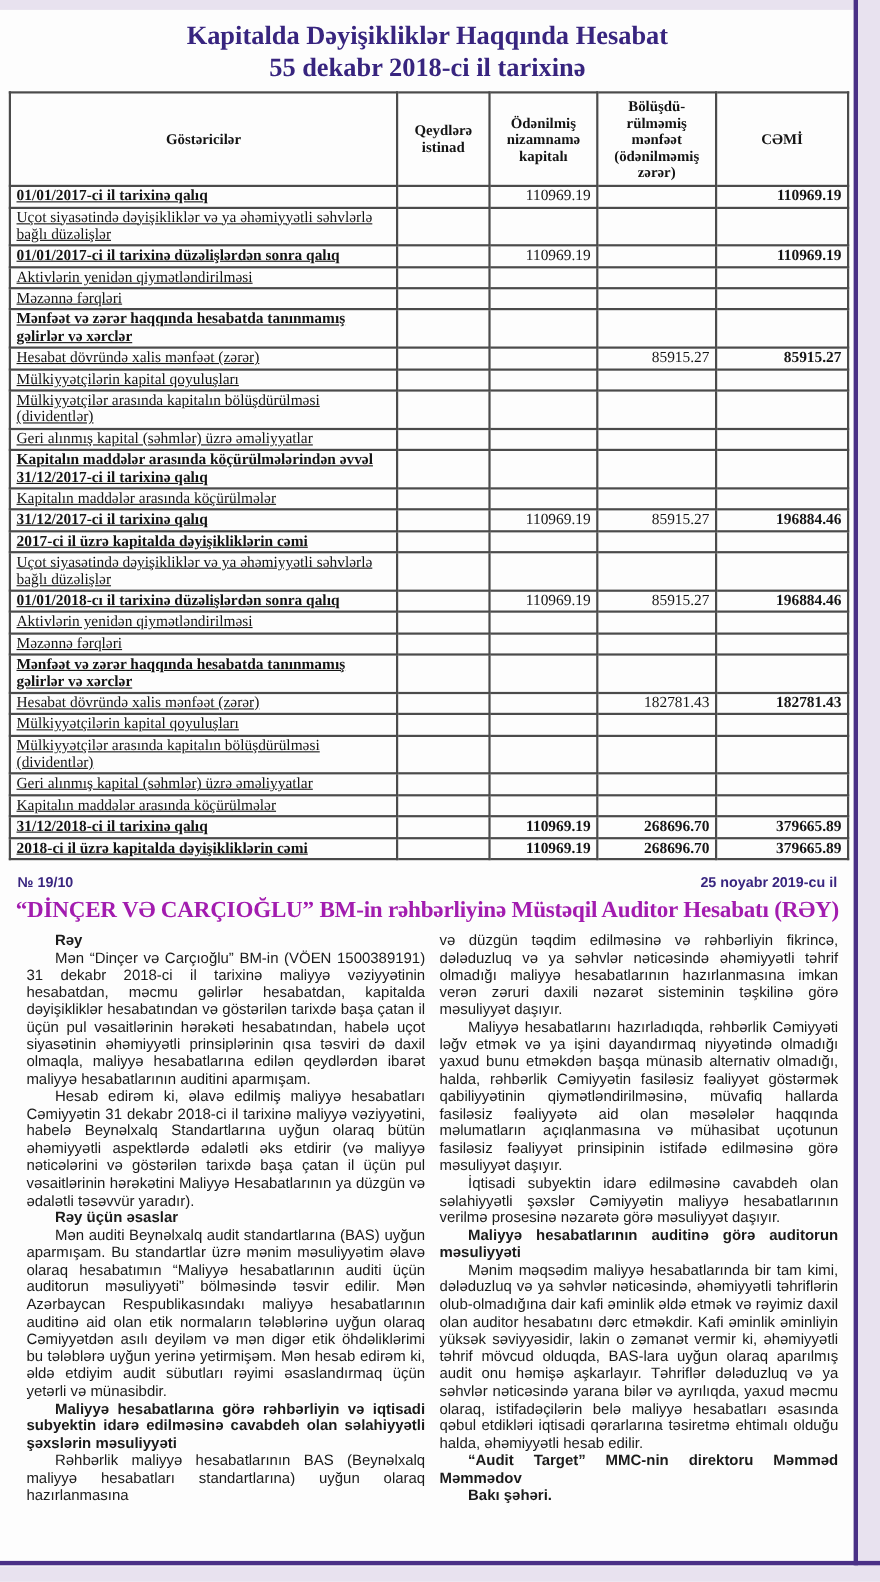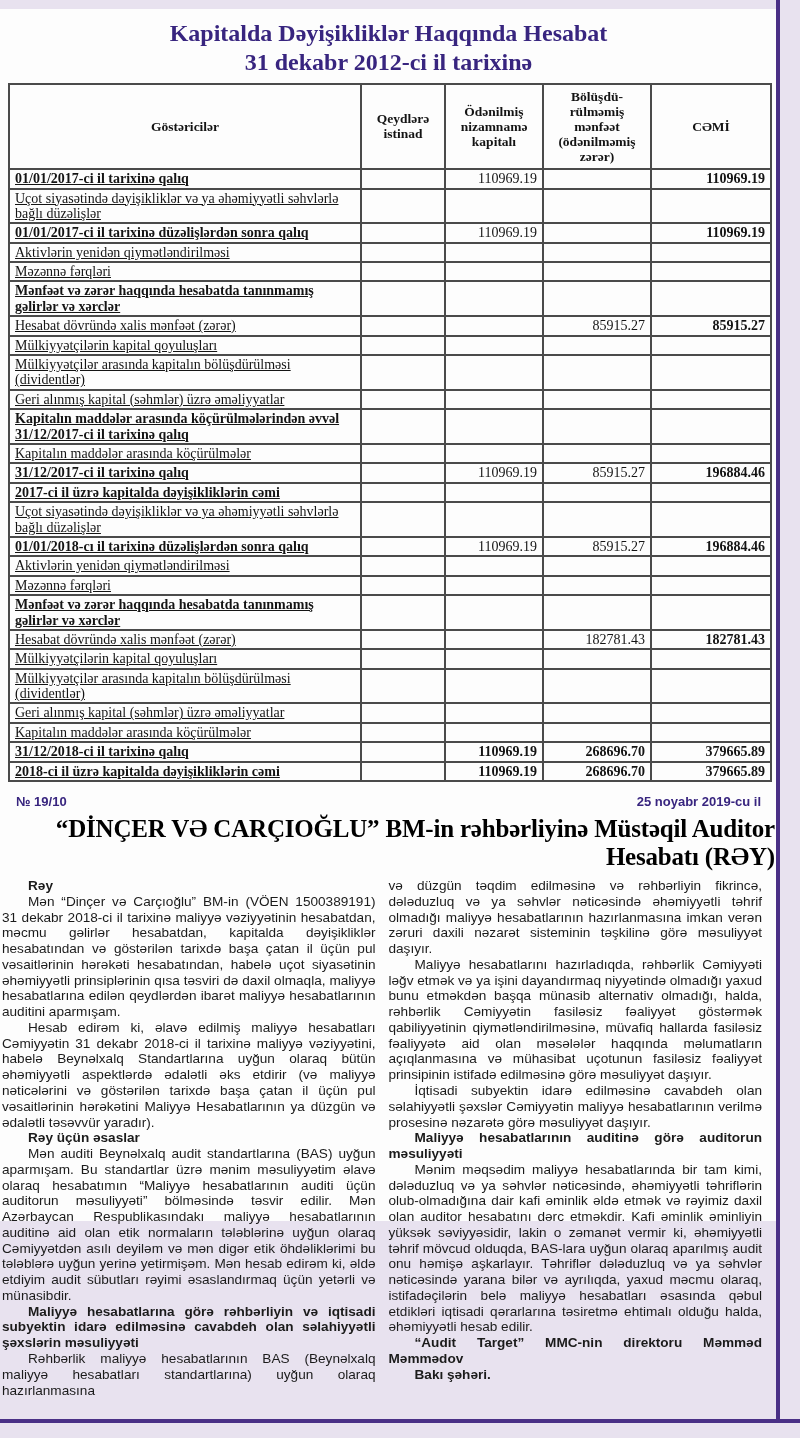--- a/index.html
+++ b/index.html
@@ -1,21 +1,21 @@
 <!DOCTYPE html>
 <html><head>
 <meta charset="utf-8">
 <style>
   html,body{margin:0;padding:0;}
   body{
     width:800px;height:1438px;position:relative;overflow:hidden;
     background:#e8e2ef;
     font-family:"Liberation Sans", sans-serif;
   }
-  .sheet{position:absolute;left:0;top:9px;width:777px;height:1212px;background:#fdfdfd;}
+  .sheet{position:absolute;left:0;top:9px;width:777px;height:1415px;background:#fdfdfd;}
   .vline{position:absolute;left:776px;top:0;width:4px;height:1423px;background:#4a3086;}
   .hline{position:absolute;left:0;top:1419px;width:800px;height:4px;background:#4a3086;}
 
   .doc-title{
     margin:10px 0 6px 0;text-align:center;
     font-family:"Liberation Serif", serif;font-weight:bold;
     font-size:24px;line-height:1.2;color:#38257f;
   }
 
   table.equity{
@@ -34,38 +34,38 @@
   tr.bold td.label{font-weight:bold;}
   td.total{font-weight:bold;}
   tr.numbold td.num{font-weight:bold;}
 
   .meta-row{
     display:flex;justify-content:space-between;align-items:baseline;
     padding:12px 16px 2px 16px;
     font-weight:bold;font-size:13px;color:#38257f;
   }
   .report-heading{
-    margin:4px 2px 5px 2px;text-align:right;
+    margin:4px 2px 5px 2px;text-align:center;
     font-family:"Liberation Serif", serif;font-weight:bold;
-    font-size:25px;color:#000000;letter-spacing:-0.2px;
-  }
-  .columns{display:flex;gap:13px;padding:2px 15px 0 2px;}
+    font-size:21px;color:#a21caf;letter-spacing:-0.2px;
+  }
+  .columns{display:flex;gap:13px;padding:2px 15px 0 24px;}
   .col{flex:1;min-width:0;font-size:13.6px;line-height:1.16;text-align:justify;color:#1b1b1b;}
   .blk{margin:0;text-indent:26px;}
   .blk.para-cont{text-indent:0;}
   .blk.heading{font-weight:bold;}
 </style>
 </head>
 <body>
 
 <div class="sheet">
 
   <h1 class="doc-title">
     <span>Kapitalda Dəyişikliklər Haqqında Hesabat</span><br>
-    <span>31 dekabr 2012-ci il tarixinə</span>
+    <span>55 dekabr 2018-ci il tarixinə</span>
   </h1>
 
   <table class="equity">
     <colgroup>
       <col style="width:352px">
       <col style="width:84px">
       <col style="width:98px">
       <col style="width:108px">
       <col style="width:120px">
     </colgroup>

